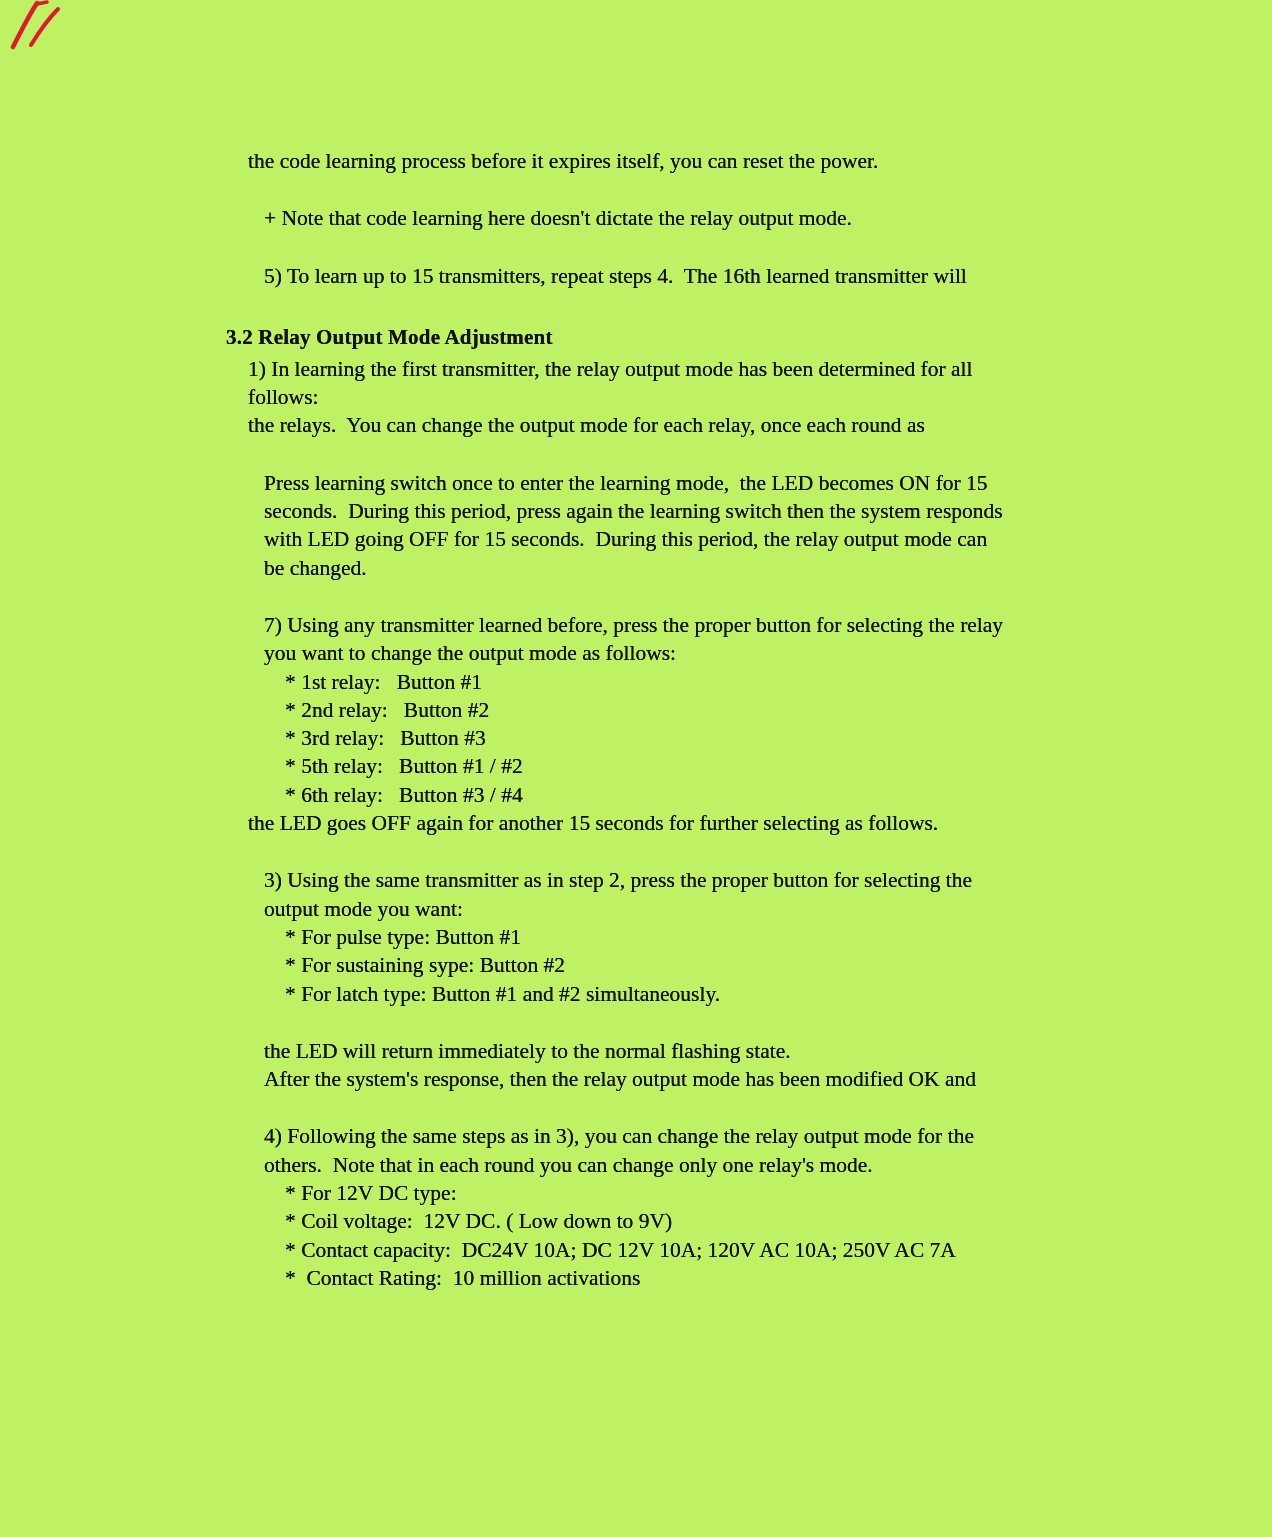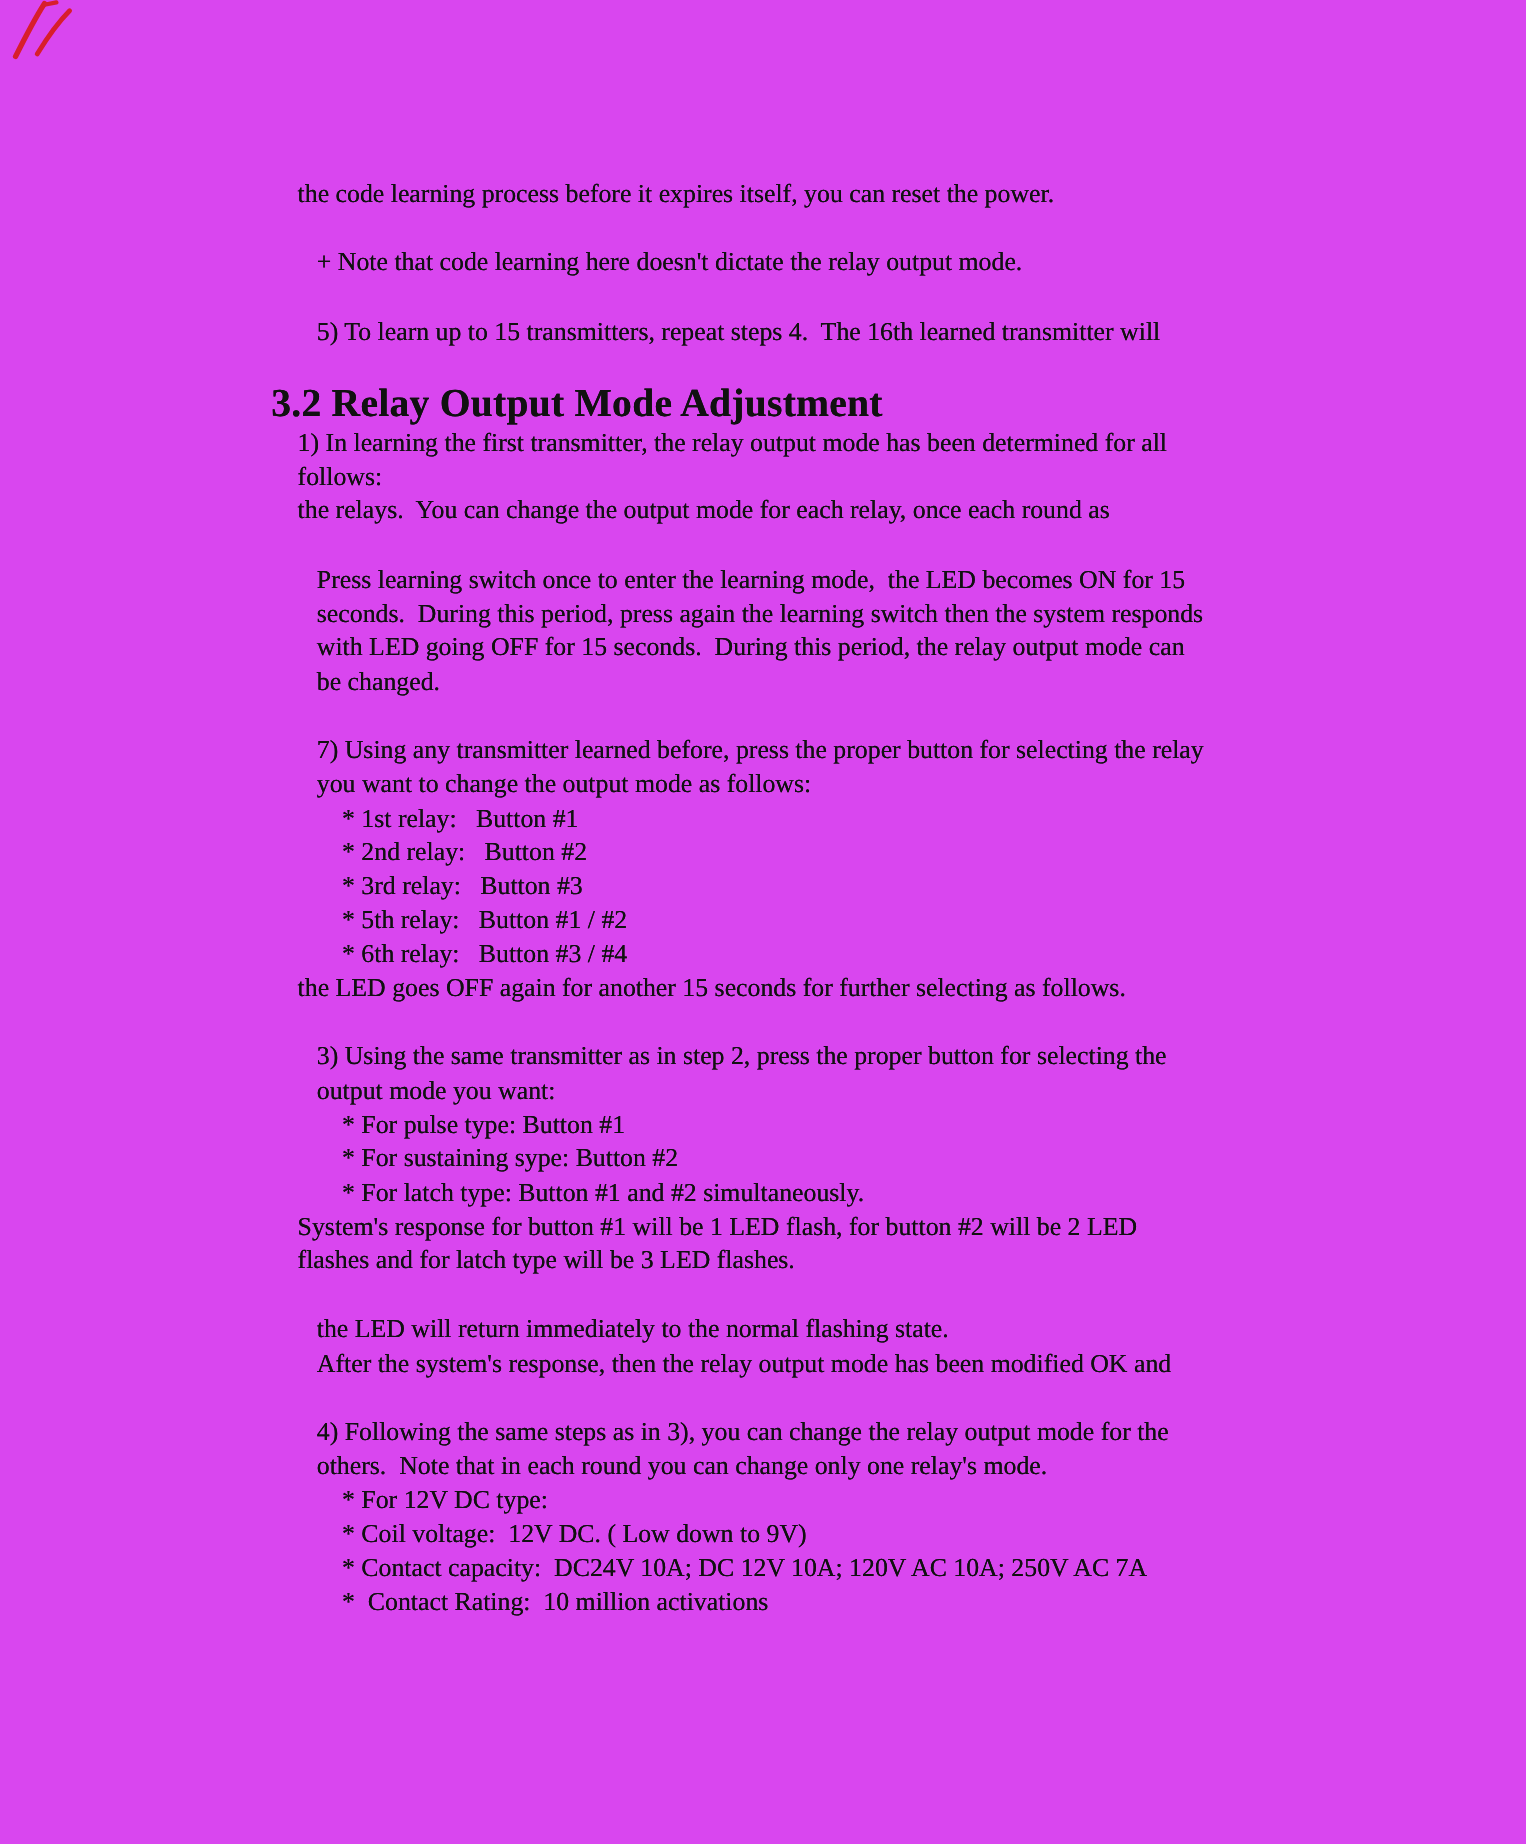--- a/index.html
+++ b/index.html
@@ -4,21 +4,21 @@
 <style>
   html, body {
     margin: 0;
     padding: 0;
     background: #ffffff;
   }
   .page {
     position: relative;
     width: 1272px;
     height: 1537px;
-    background: #d946ef;
+    background: #bef264;
     overflow: hidden;
     font-family: "Liberation Serif", serif;
     color: #111111;
   }
   .doc {
     position: absolute;
     top: 147px;
     left: 0;
     width: 100%;
   }
@@ -29,21 +29,21 @@
     font-size: 21.5px;
     line-height: 28.3px;
     white-space: pre-wrap;
     text-shadow: 0 0 0.5px currentColor;
   }
   .block.list .line {
     margin-left: 285px;
   }
   .block.heading .line {
     margin-left: 210px;
-    font-size: 33px;
+    font-size: 21px;
     font-weight: bold;
     line-height: 36px;
     letter-spacing: 0.2px;
   }
   .pen-mark {
     position: absolute;
     left: 8px;
     top: 0;
     width: 56px;
     height: 50px;
@@ -100,24 +100,20 @@
       </div>
       <div class="block body gap">
         <div class="line">3) Using the same transmitter as in step 2, press the proper button for selecting the</div>
         <div class="line">output mode you want:</div>
       </div>
       <div class="block list">
         <div class="line">* For pulse type: Button #1</div>
         <div class="line">* For sustaining sype: Button #2</div>
         <div class="line">* For latch type: Button #1 and #2 simultaneously.</div>
       </div>
-      <div class="block body">
-        <div class="line">System's response for button #1 will be 1 LED flash, for button #2 will be 2 LED</div>
-        <div class="line">flashes and for latch type will be 3 LED flashes.</div>
-      </div>
       <div class="block body gap">
         <div class="line">the LED will return immediately to the normal flashing state.</div>
         <div class="line">After the system's response, then the relay output mode has been modified OK and</div>
       </div>
       <div class="block body gap">
         <div class="line">4) Following the same steps as in 3), you can change the relay output mode for the</div>
         <div class="line">others.  Note that in each round you can change only one relay's mode.</div>
       </div>
       <div class="block list">
         <div class="line">* For 12V DC type:</div>

